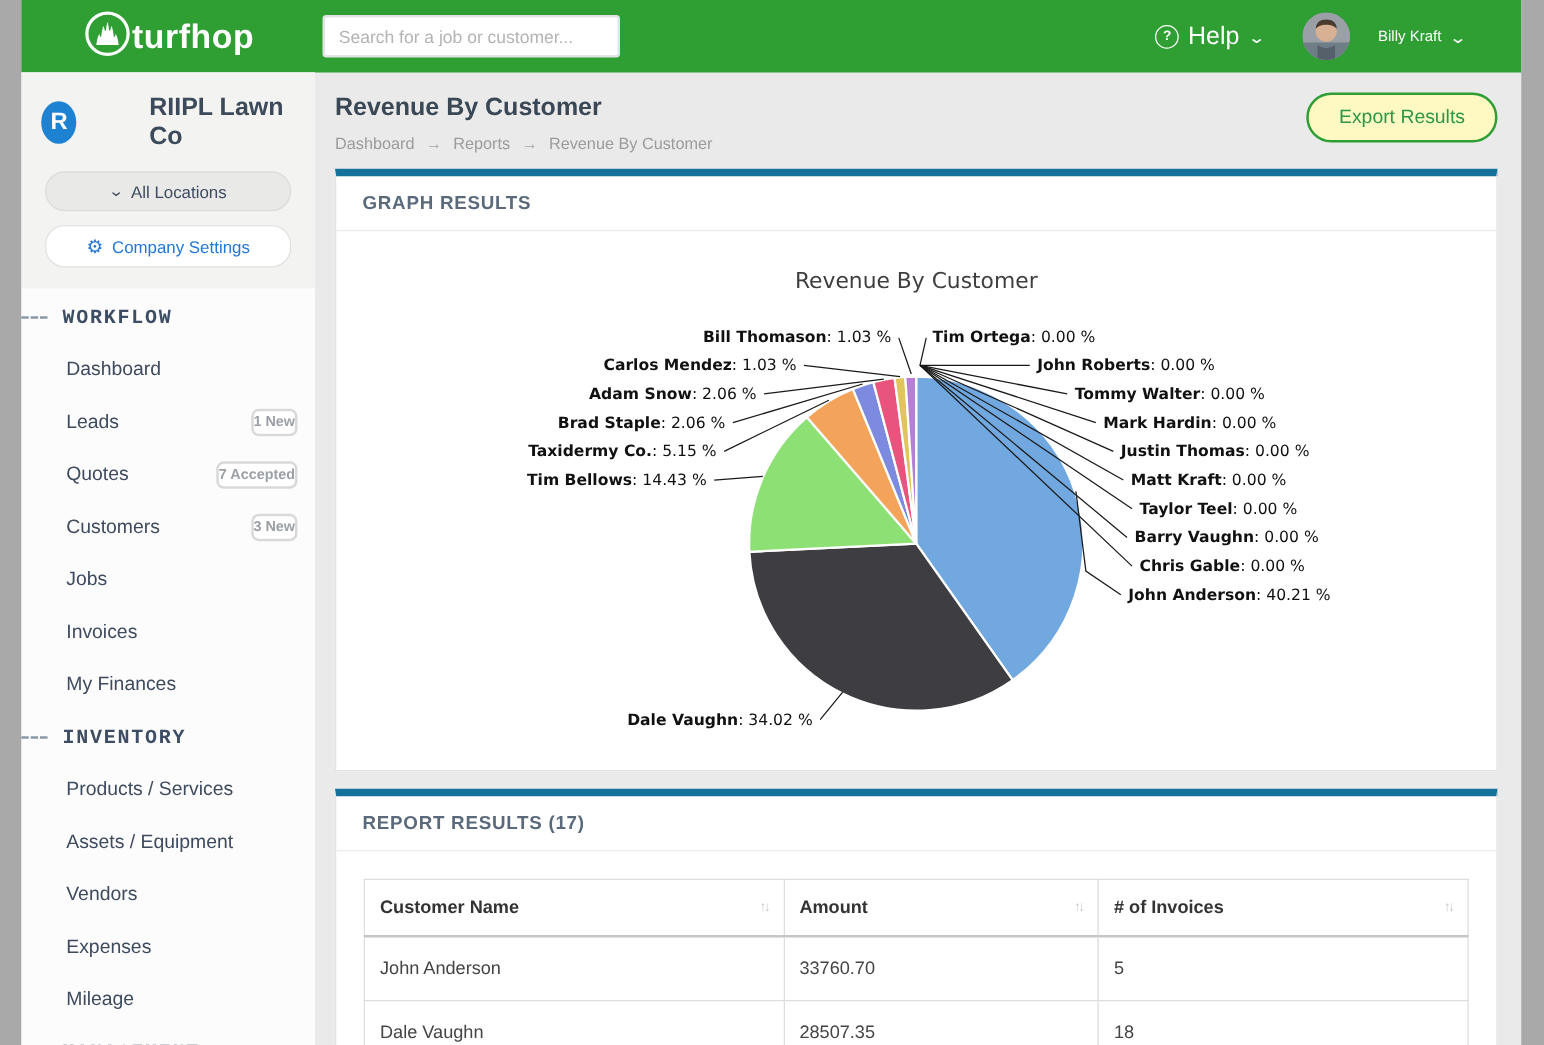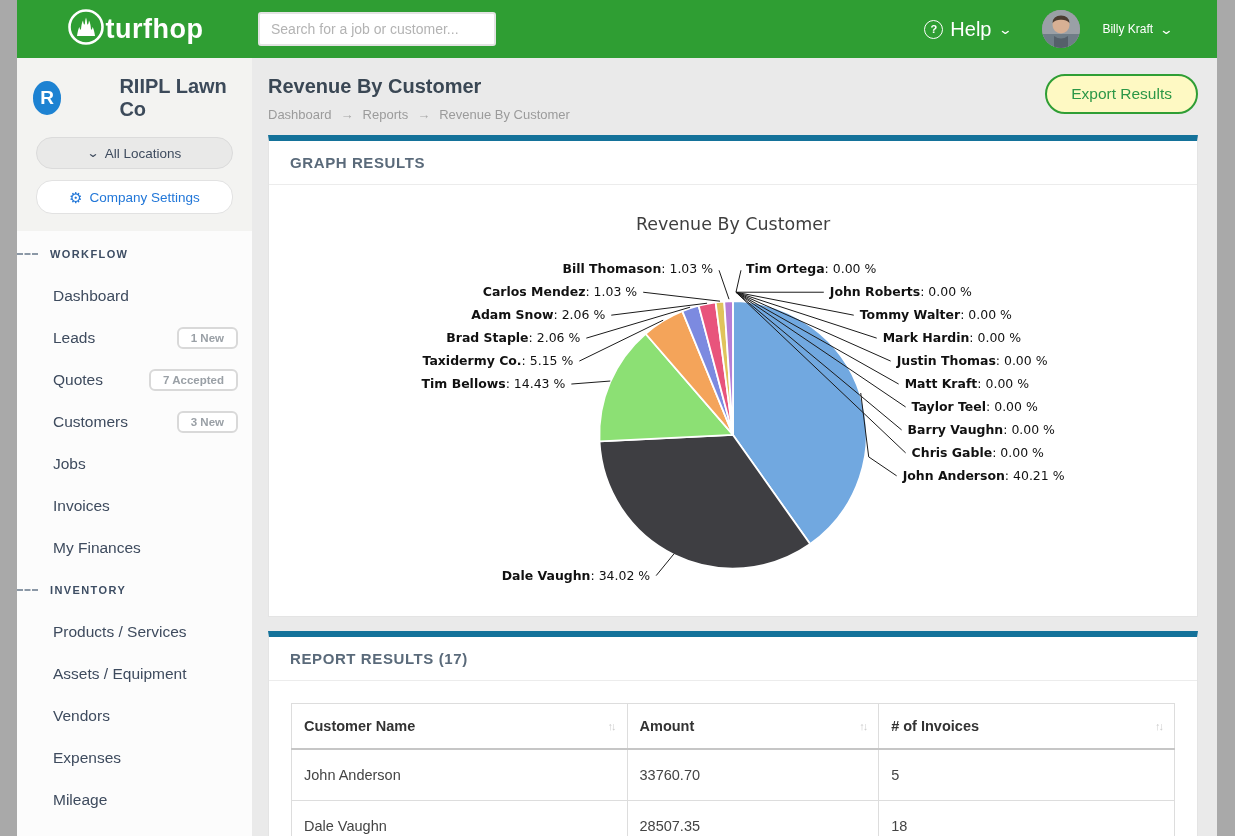--- a/index.html
+++ b/index.html
@@ -36,25 +36,25 @@
   .pill{display:flex;align-items:center;justify-content:center;gap:7px;height:30px;border-radius:16px;
         font-size:13.5px;margin:0 3px;cursor:pointer;}
   .pill.loc{background:#e9e9e8;border:1px solid #dbdbdb;color:#3e4b5e;margin-bottom:11px;}
   .pill.settings{background:#fff;border:1px solid #e2e2e2;color:#2277d8;height:32px;}
   .gear{font-size:15px;line-height:1;}
   .pill .chev2{font-size:12px;transform:scaleX(1.3);}
   .sidebar-divider{height:1px;background:#e3e3e3;}
   .nav{padding-top:2px;background:#fcfcfc;flex:1;}
   .nav-section{display:flex;align-items:center;height:42px;}
   .dashes{width:21px;border-top:2px dashed #8b98a6;margin-right:12px;flex-shrink:0;}
-  .nav-section-label{font-size:11px;font-weight:bold;letter-spacing:1.4px;color:#3d4d63;}
+  .nav-section-label{font-size:16px;font-weight:bold;letter-spacing:1.4px;color:#3d4d63;font-family:Liberation Mono, monospace;}
   .nav-item{height:42px;display:flex;align-items:center;padding-left:36px;padding-right:14px;
             font-size:15.5px;color:#3e4b5e;cursor:pointer;}
   .badge{margin-left:auto;border:2px solid #d9d9d9;border-radius:6px;color:#9aa0a6;font-size:11.5px;
-         font-weight:bold;padding:3px 12px;background:#fff;}
+         font-weight:bold;padding:3px 0;background:#fff;}
 
   
   .main{flex:1;min-width:0;overflow:hidden;}
   .page-header{position:relative;padding:17px 19px 13px 16px;}
   .page-title{font-size:20px;font-weight:bold;color:#3a4754;margin:0 0 9px 0;}
   .breadcrumb{font-size:13px;color:#9b9b9b;display:flex;align-items:center;gap:9px;}
   .crumb{cursor:pointer;}
   .crumb-arrow{color:#a8a8a8;font-size:13px;}
   .export-btn{position:absolute;right:19px;top:16px;height:40px;padding:0 24px;border:2px solid #2f9e35;
               color:#2c9747;border-radius:21px;font-size:15.5px;background:#fef9c3;cursor:pointer;

